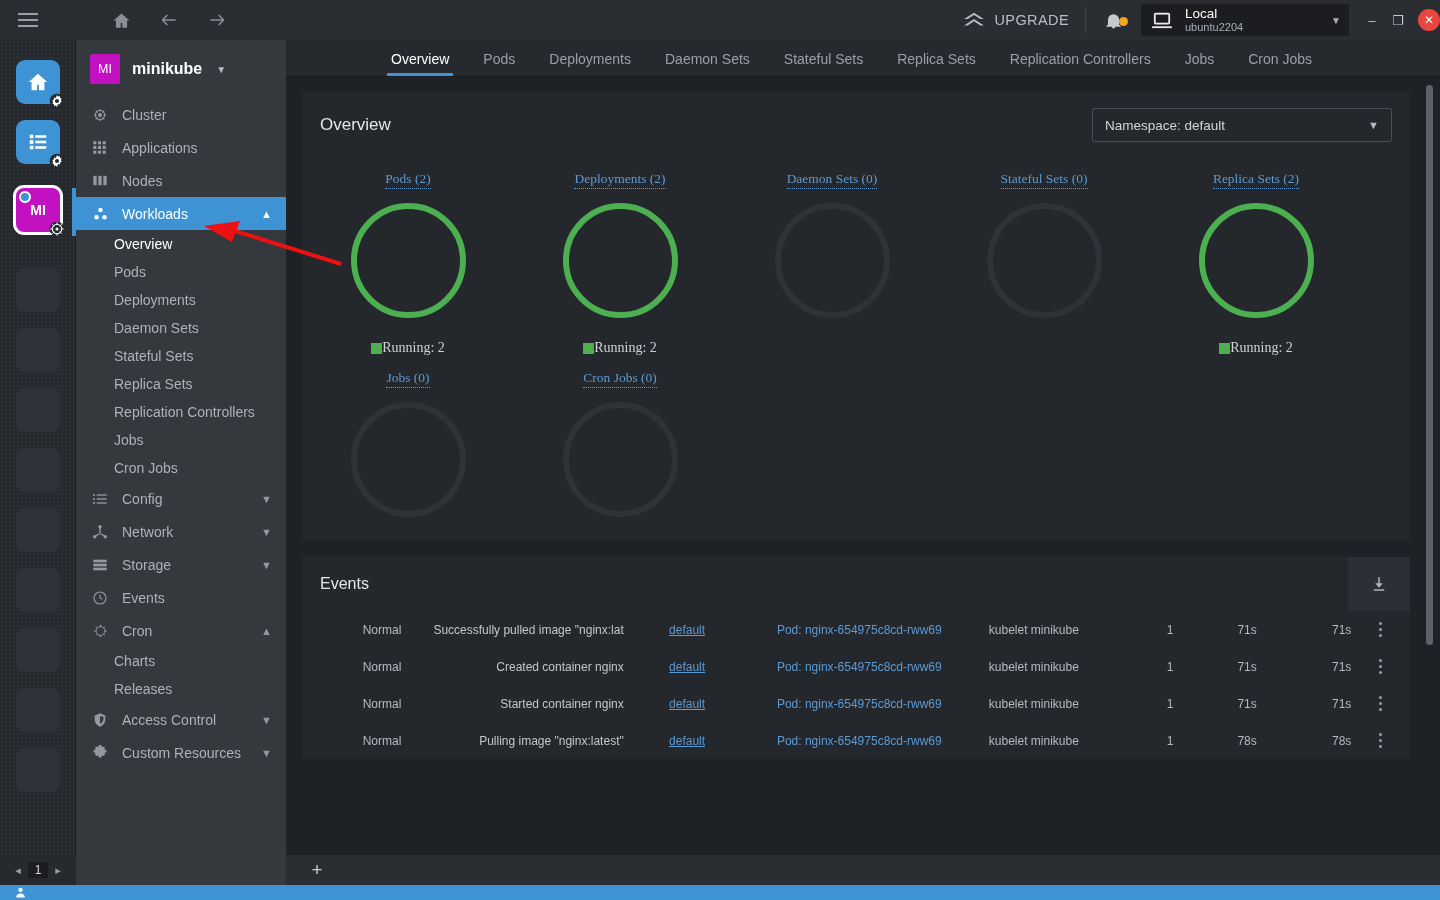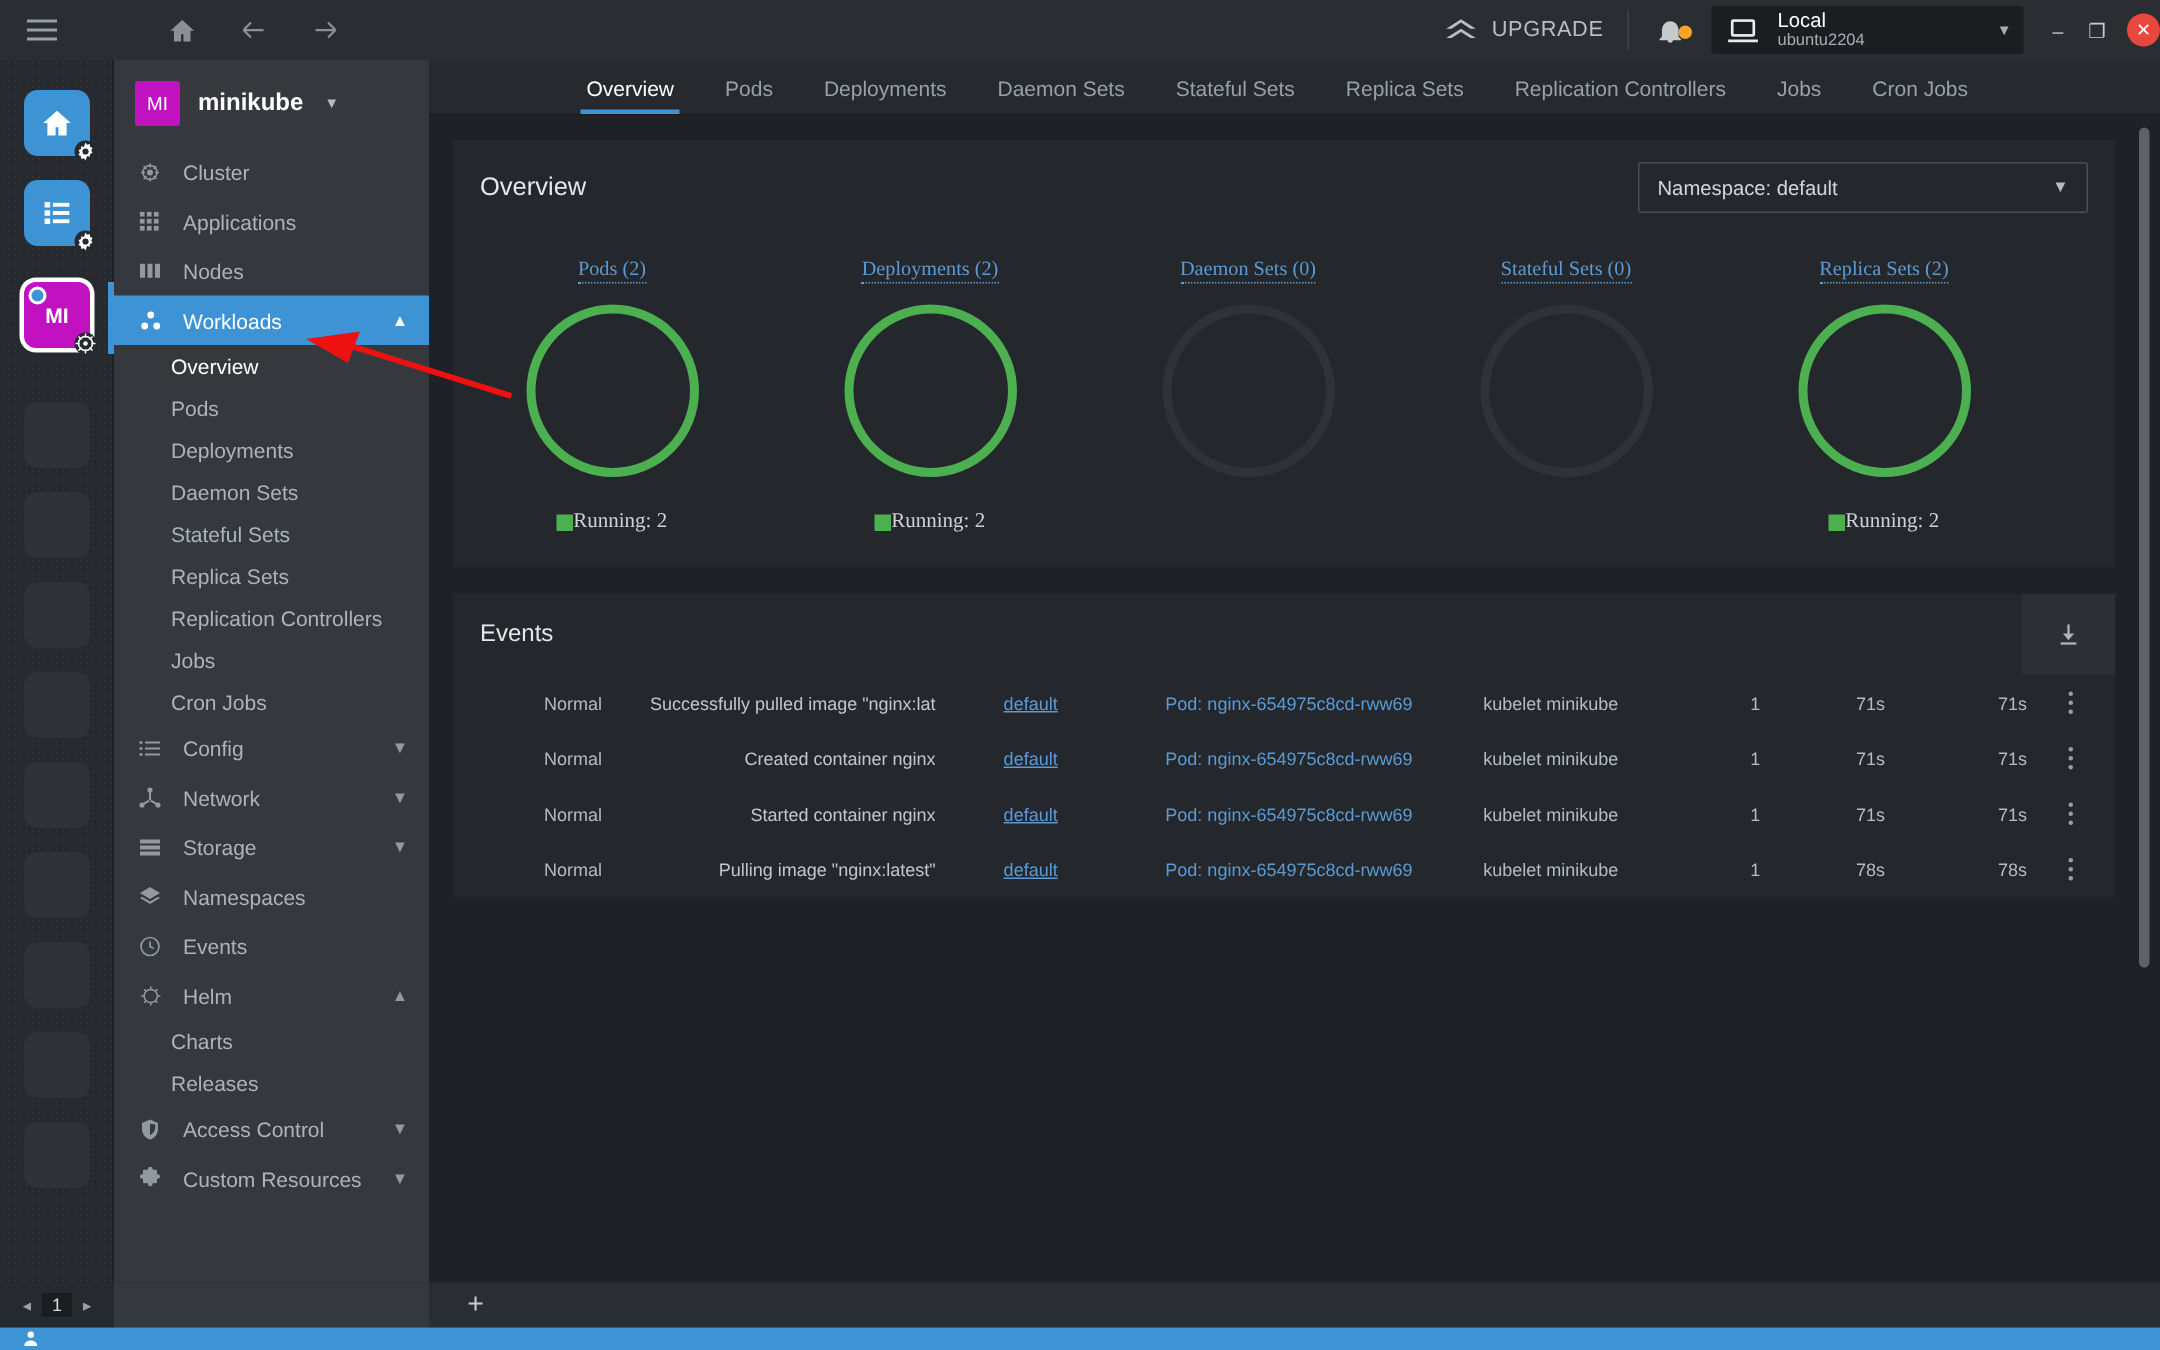--- a/index.html
+++ b/index.html
@@ -364,48 +364,39 @@
           <svg width="16" height="14" viewBox="0 0 24 20" fill="currentColor">
               <rect x="2" y="2" width="20" height="4"></rect>
               <rect x="2" y="8" width="20" height="4"></rect>
               <rect x="2" y="14" width="20" height="4"></rect>
             </svg>
         </span>
         <span class="nl">Storage</span>
         <span class="nc">▼</span>
       </div>
 
-      <div class="nav-row">
-        <span class="ni">
-          <svg width="16" height="16" viewBox="0 0 24 24" fill="currentColor">
-              <path d="M12 2L2 8l10 6 10-6-10-6z"></path>
-              <path d="M2 13l10 6 10-6-2-1.2-8 4.8-8-4.8L2 13z"></path>
-            </svg>
-        </span>
-        <span class="nl">Namespaces</span>
-      </div>
 
       <div class="nav-row">
         <span class="ni">
           <svg width="16" height="16" viewBox="0 0 24 24" fill="none" stroke="currentColor" stroke-width="1.7">
               <circle cx="12" cy="12" r="9"></circle>
               <path d="M12 7v5l3.5 2"></path>
             </svg>
         </span>
         <span class="nl">Events</span>
       </div>
 
       <div class="nav-row">
         <span class="ni">
           <svg width="17" height="16" viewBox="0 0 24 24" fill="none" stroke="currentColor" stroke-width="1.5">
               <circle cx="12" cy="12" r="6.6"></circle>
               <path d="M12 2.4v3M12 18.6v3M2.4 12h3M18.6 12h3M5.2 5.2l2.1 2.1M16.7 16.7l2.1 2.1M18.8 5.2l-2.1 2.1M7.3 16.7l-2.1 2.1"></path>
             </svg>
         </span>
-        <span class="nl">Helm</span>
+        <span class="nl">Cron</span>
         <span class="nc">▲</span>
       </div>
 
       <div class="nav-sub">Charts</div>
       <div class="nav-sub">Releases</div>
 
       <div class="nav-row">
         <span class="ni">
           <svg width="16" height="16" viewBox="0 0 24 24" fill="currentColor">
               <path d="M12 2l8 3.4v6c0 5-3.4 9.2-8 10.6-4.6-1.4-8-5.6-8-10.6v-6L12 2z"></path>
@@ -491,20 +482,33 @@
             <div class="cellw">
               <span class="cell-title">Replica Sets (2)</span>
               <span class="ring green"></span>
               <span class="legend">
                   <i class="sw"></i>
                   <span>Running: 2</span>
                 </span>
             </div>
           </div>
 
+          <div class="row" style="margin-top:14px">
+            <div class="cellw">
+              <span class="cell-title">Jobs (0)</span>
+              <span class="ring"></span>
+            </div>
+            <div class="cellw">
+              <span class="cell-title">Cron Jobs (0)</span>
+              <span class="ring"></span>
+            </div>
+            <div class="cellw"></div>
+            <div class="cellw"></div>
+            <div class="cellw"></div>
+          </div>
         </div>
       </div>
 
       <div class="events">
         <div class="ev-head">
           <span class="ev-title">Events</span>
           <div class="dl">
             <svg width="18" height="18" viewBox="0 0 24 24" fill="currentColor">
                 <path d="M11 3h2v8h4l-5 6-5-6h4V3z"></path>
                 <rect x="5" y="19" width="14" height="2"></rect>

